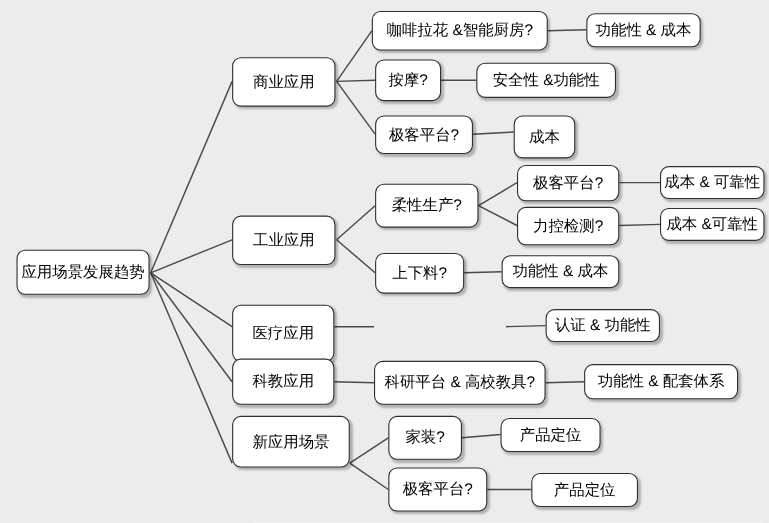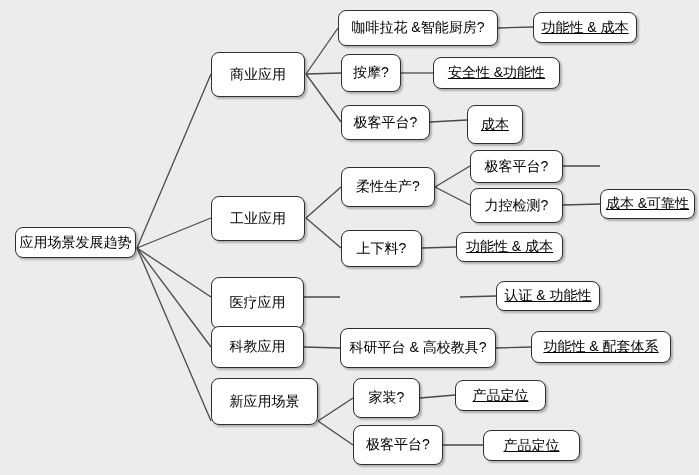--- a/index.html
+++ b/index.html
@@ -30,21 +30,21 @@
     box-shadow: 2px 2px 2px rgba(0,0,0,0.25);
     display: flex;
     align-items: center;
     justify-content: center;
     font-size: 14px;
     color: #000000;
     white-space: nowrap;
     text-align: center;
     padding: 0 4px;
   }
-  .node.leaf { text-decoration: underline; }
+  .node.leaf { }
 </style>
 </head>
 <body>
 
 <div class="canvas">
 
   <svg class="edges" viewBox="0 0 699 475">
     <line x1="137" y1="248" x2="211" y2="74"></line>
     <line x1="137" y1="248" x2="211" y2="218"></line>
     <line x1="137" y1="248" x2="211" y2="297"></line>
@@ -66,33 +66,34 @@
     <line x1="304" y1="297" x2="340" y2="297"></line>
     <line x1="460" y1="297" x2="496" y2="296"></line>
     <line x1="304" y1="347" x2="340" y2="348"></line>
     <line x1="496" y1="348" x2="531" y2="347"></line>
     <line x1="318" y1="421" x2="353" y2="398"></line>
     <line x1="318" y1="421" x2="353" y2="445"></line>
     <line x1="420" y1="398" x2="455" y2="395"></line>
     <line x1="443" y1="445" x2="483" y2="445"></line>
   </svg>
 
-  <div class="node" style="left:15px;top:227px;width:121px;height:31px">应用场景发展趋势</div>
+  <div class="node" style="left:15px;top:227px;width:121px;height:41px">应用场景发展趋势</div>
 
   <div class="node" style="left:338px;top:10px;width:160px;height:36px">咖啡拉花 &amp;智能厨房?</div>
   <div class="node" style="left:211px;top:52px;width:94px;height:45px">商业应用</div>
   <div class="node leaf" style="left:533px;top:12px;width:104px;height:31px">功能性 &amp; 成本</div>
   <div class="node" style="left:341px;top:54px;width:60px;height:38px">按摩?</div>
   <div class="node leaf" style="left:433px;top:57px;width:127px;height:32px">安全性 &amp;功能性</div>
   <div class="node" style="left:341px;top:105px;width:89px;height:35px">极客平台?</div>
   <div class="node leaf" style="left:467px;top:105px;width:56px;height:39px">成本</div>
 
   <div class="node" style="left:211px;top:196px;width:94px;height:45px">工业应用</div>
   <div class="node" style="left:341px;top:167px;width:94px;height:40px">柔性生产?</div>
   <div class="node" style="left:470px;top:150px;width:93px;height:33px">极客平台?</div>
+  <div class="node leaf" style="left:600px;top:151px;width:95px;height:30px">成本 &amp; 可靠性</div>
   <div class="node" style="left:470px;top:188px;width:93px;height:35px">力控检测?</div>
   <div class="node leaf" style="left:600px;top:189px;width:95px;height:30px">成本 &amp;可靠性</div>
   <div class="node" style="left:341px;top:230px;width:81px;height:37px">上下料?</div>
   <div class="node leaf" style="left:456px;top:232px;width:107px;height:30px">功能性 &amp; 成本</div>
 
   <div class="node" style="left:211px;top:277px;width:93px;height:52px">医疗应用</div>
   <div class="node leaf" style="left:496px;top:281px;width:104px;height:30px">认证 &amp; 功能性</div>
 
   <div class="node" style="left:211px;top:326px;width:93px;height:42px">科教应用</div>
   <div class="node" style="left:340px;top:328px;width:156px;height:40px">科研平台 &amp; 高校教具?</div>

